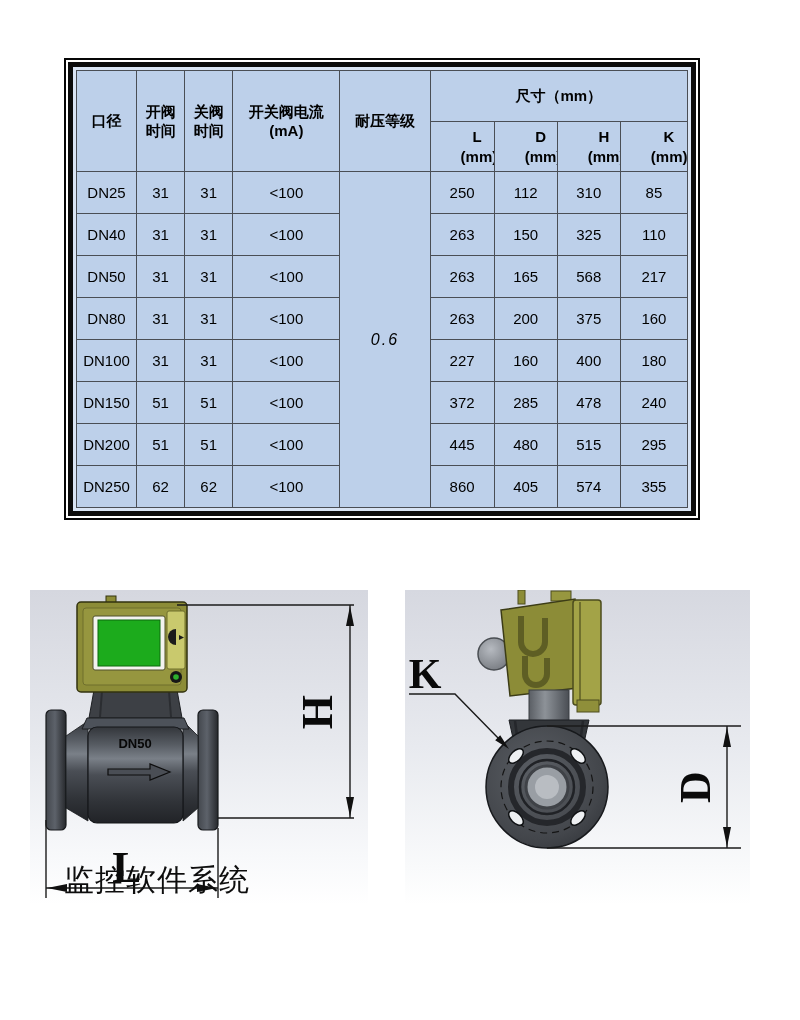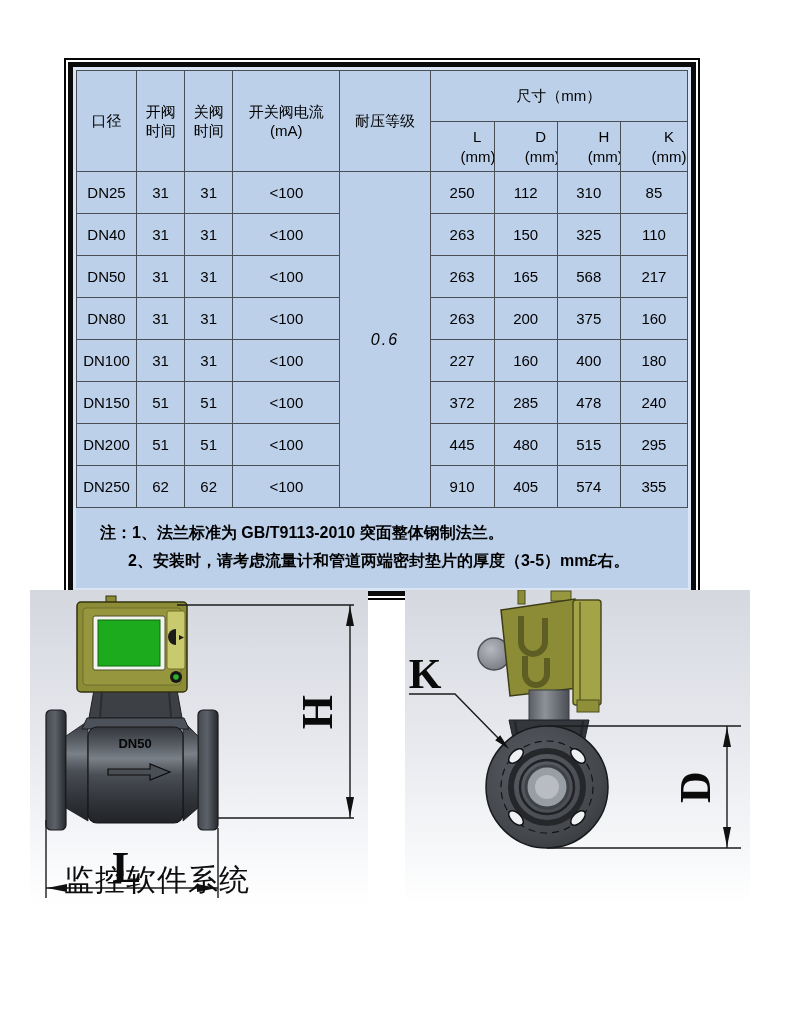--- a/index.html
+++ b/index.html
@@ -5,21 +5,21 @@
   html,body{margin:0;padding:0;background:#ffffff;font-family:"Liberation Sans",sans-serif;}
   .page{position:relative;width:800px;height:1020px;background:#ffffff;overflow:hidden;}
 
   
   .table-frame{position:absolute;left:64px;top:58px;width:636px;box-sizing:border-box;
     border:2px solid #060606;padding:2px;background:#ffffff;}
   .table-inner{border:5px solid #0b0b0b;background:#d9e4f4;padding:3px;}
   table.spec{border-collapse:collapse;width:100%;table-layout:fixed;background:#bdd0ea;}
   .spec th,.spec td{border:1px solid #4a4e55;text-align:center;vertical-align:middle;
     color:#000;padding:0;overflow:hidden;}
-  .spec th{font-size:15px;font-weight:400;white-space:pre-line;line-height:1.3;}
+  .spec th{font-size:15px;font-weight:700;white-space:pre-line;line-height:1.3;}
   .spec thead tr.hrow1 th{height:50px;}
   .spec thead tr.hrow2 th{height:49px;padding-left:30px;}
   .spec td{font-size:15px;font-weight:400;height:41px;}
   .spec td.pressure{font-size:16px;letter-spacing:2px;font-style:italic;}
   .notes{background:#bdd0ea;color:#000;font-weight:700;font-size:16px;line-height:1.75;
     padding:11px 6px 13px 24px;}
   .notes .line2{padding-left:28px;}
 
   
   .fig{position:absolute;display:block;}
@@ -140,31 +140,27 @@
               <td>445</td>
               <td>480</td>
               <td>515</td>
               <td>295</td>
             </tr>
             <tr>
               <td>DN250</td>
               <td>62</td>
               <td>62</td>
               <td>&lt;100</td>
-              <td>910</td>
+              <td>860</td>
               <td>405</td>
               <td>574</td>
               <td>355</td>
             </tr>
           </tbody>
       </table>
-      <div class="notes">
-        <div class="line1">注：1、法兰标准为 GB/T9113-2010 突面整体钢制法兰。</div>
-        <div class="line2">2、安装时，请考虑流量计和管道两端密封垫片的厚度（3-5）mm£右。</div>
-      </div>
     </div>
   </div>
 
   <svg class="fig fig-left" width="338" height="315" viewBox="0 0 338 315">
     <defs>
       <linearGradient id="pbgL" x1="0" y1="0" x2="0" y2="1">
         <stop offset="0" stop-color="#d5d7df"></stop>
           <stop offset="0.5" stop-color="#e7e9ee"></stop>
         <stop offset="0.85" stop-color="#f8f9fb"></stop>
           <stop offset="1" stop-color="#ffffff"></stop>

